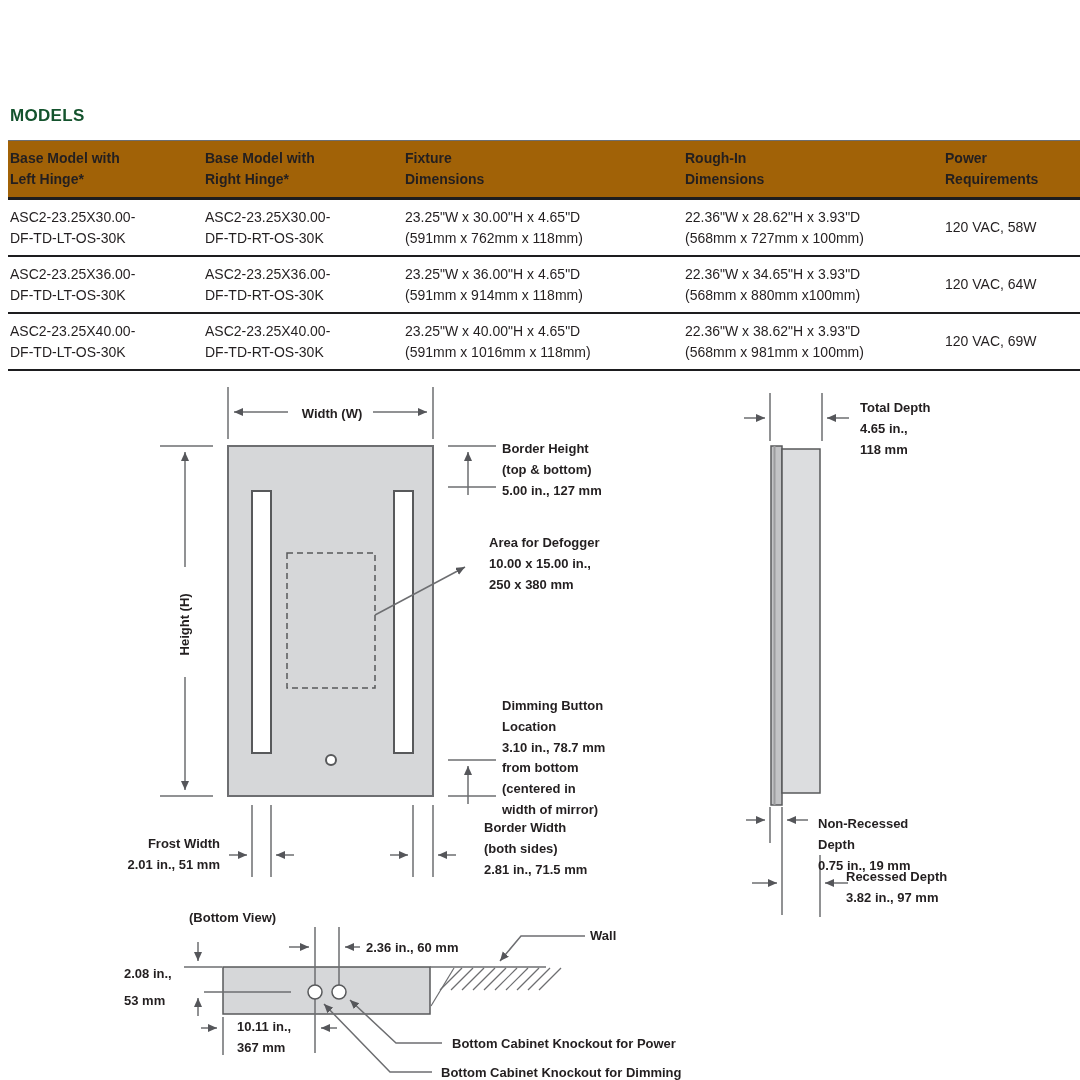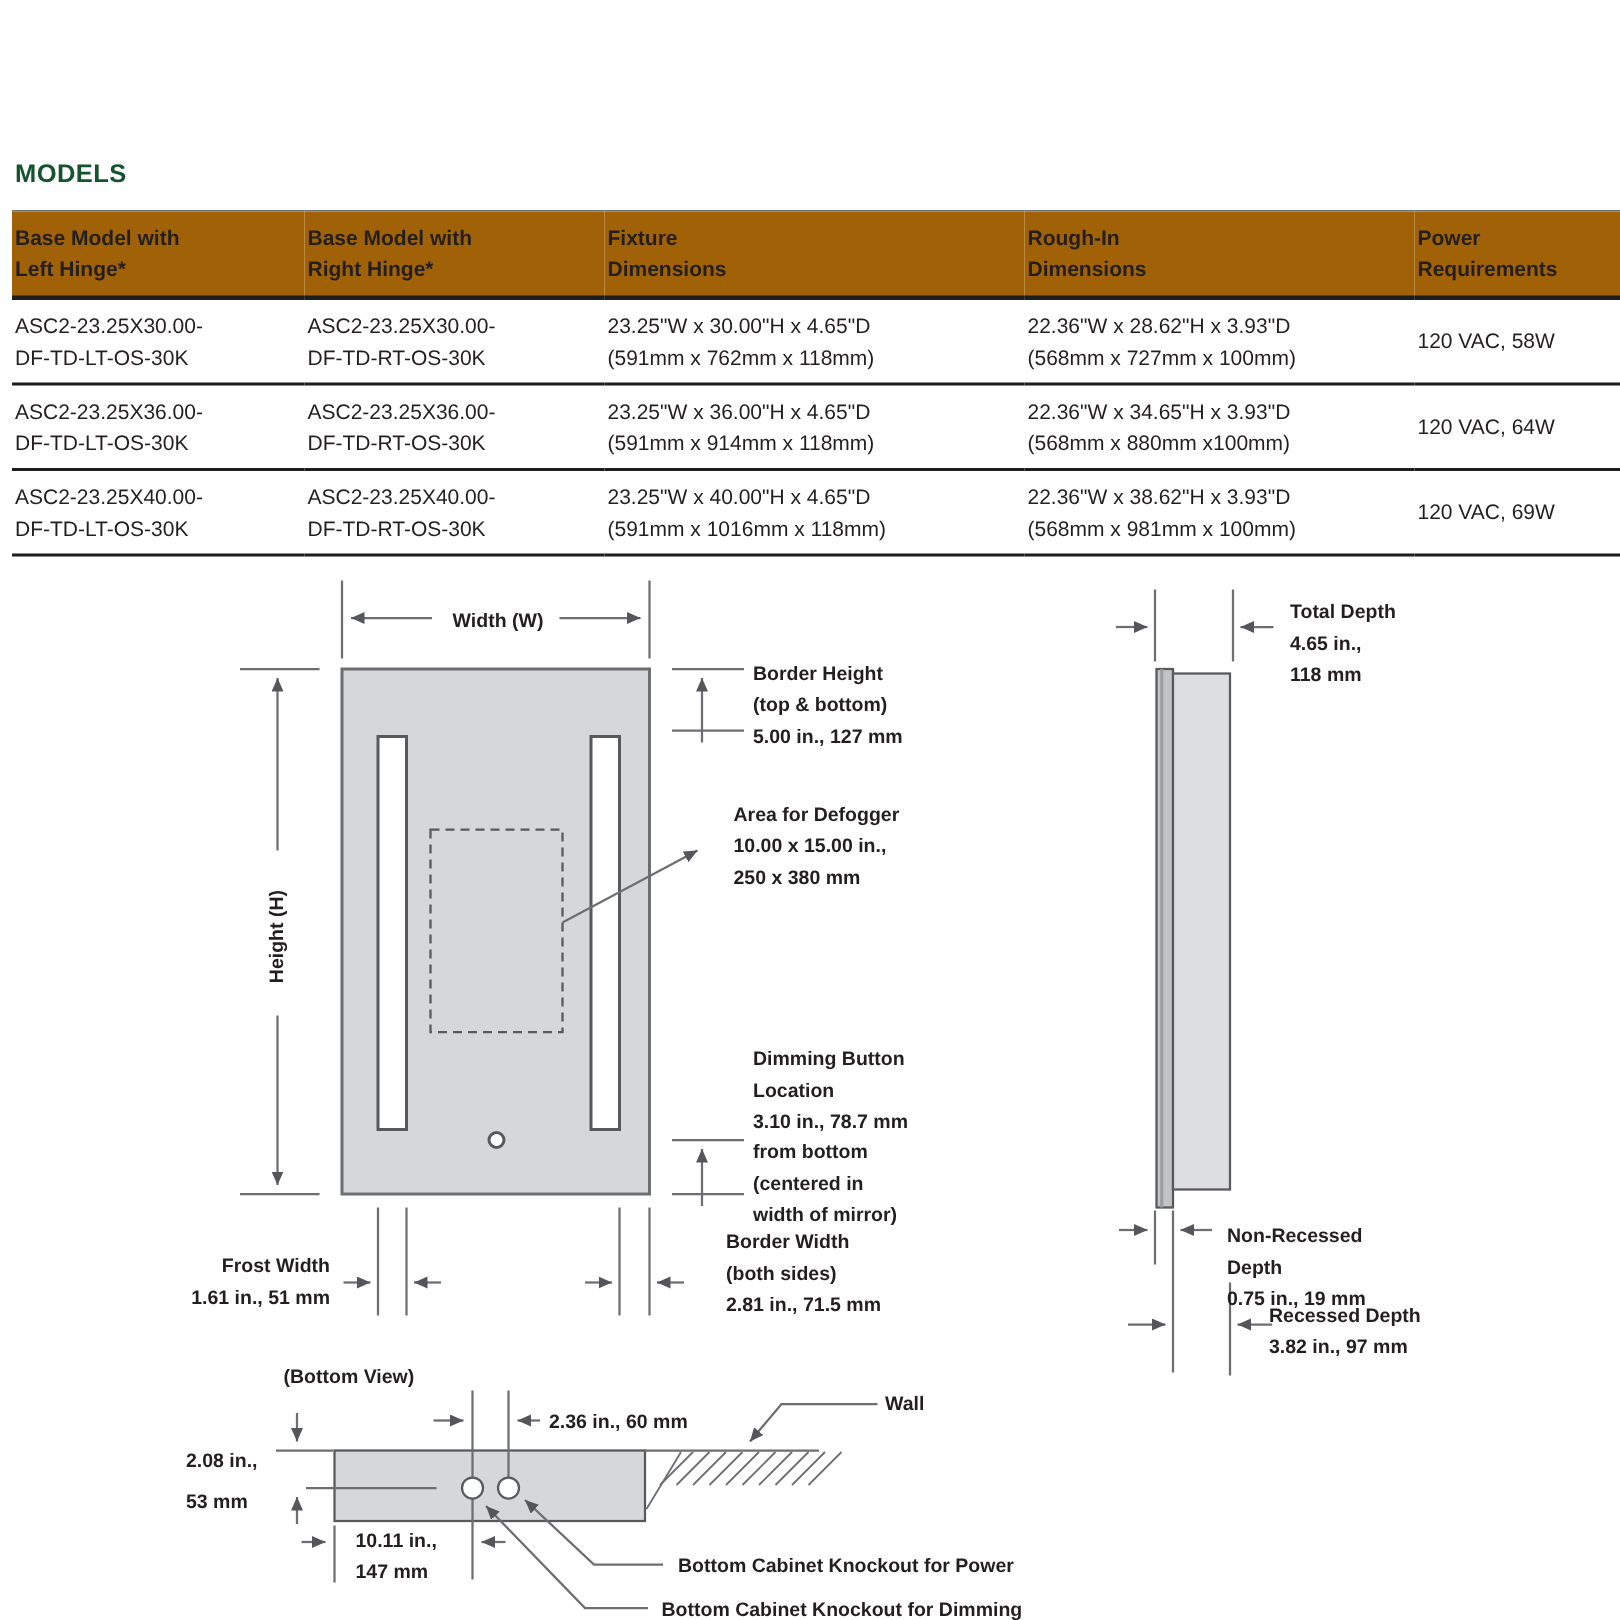--- a/index.html
+++ b/index.html
@@ -230,35 +230,35 @@
   <div class="dlabel" style="left:489px;top:518px;">Area for Defogger
 10.00 x 15.00 in.,
 250 x 380 mm</div>
   <div class="dlabel" style="left:502px;top:681px;">Dimming Button
 Location
 3.10 in., 78.7 mm
 from bottom
 (centered in
 width of mirror)</div>
   <div class="dlabel right" style="left:120px;top:819px;width:100px;">Frost Width
-1.61 in., 51 mm</div>
+2.01 in., 51 mm</div>
   <div class="dlabel" style="left:460px;top:803px;margin-left:24px;">Border Width
 (both sides)
 2.81 in., 71.5 mm</div>
 
   <div class="dlabel" style="left:860px;top:383px;">Total Depth
 4.65 in.,
 118 mm</div>
   <div class="dlabel" style="left:818px;top:787px;margin-top:12px;">Non-Recessed Depth
 0.75 in., 19 mm</div>
   <div class="dlabel" style="left:846px;top:852px;">Recessed Depth
 3.82 in., 97 mm</div>
 
   <div class="dlabel" style="left:189px;top:893px;text-align:right;">(Bottom View)</div>
   <div class="dlabel" style="left:124px;top:945px;line-height:2.1;">2.08 in.,
 53 mm</div>
   <div class="dlabel" style="left:366px;top:923px;">2.36 in., 60 mm</div>
   <div class="dlabel" style="left:237px;top:1002px;">10.11 in.,
-147 mm</div>
+367 mm</div>
   <div class="dlabel" style="left:590px;top:911px;">Wall</div>
   <div class="dlabel" style="left:452px;top:1019px;">Bottom Cabinet Knockout for Power</div>
   <div class="dlabel" style="left:441px;top:1048px;">Bottom Cabinet Knockout for Dimming</div>
 </div>
 
 </body></html>

